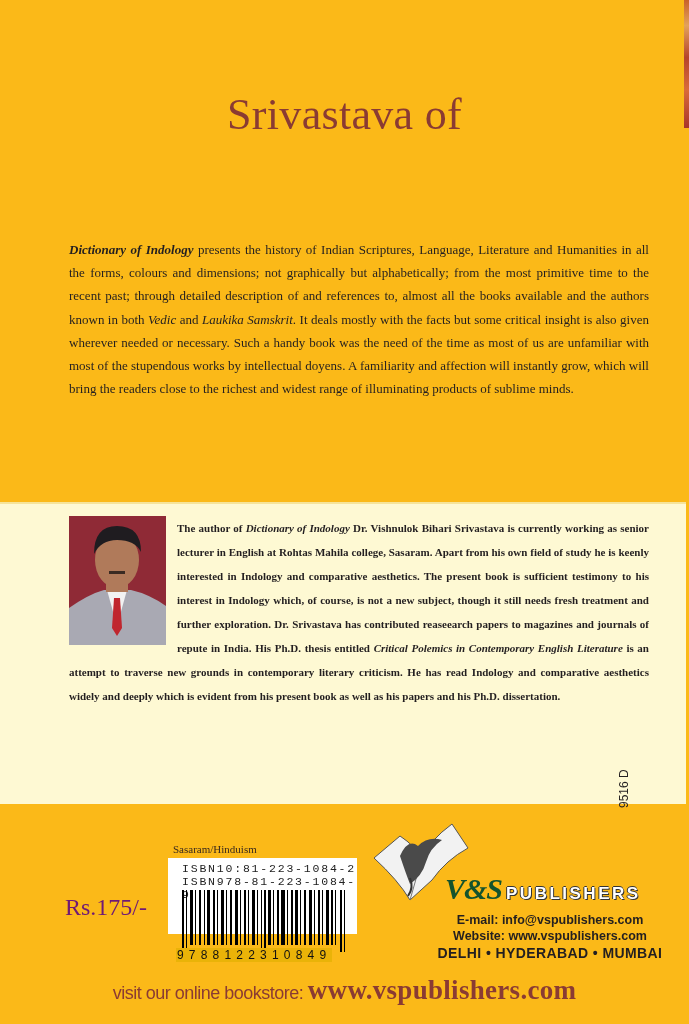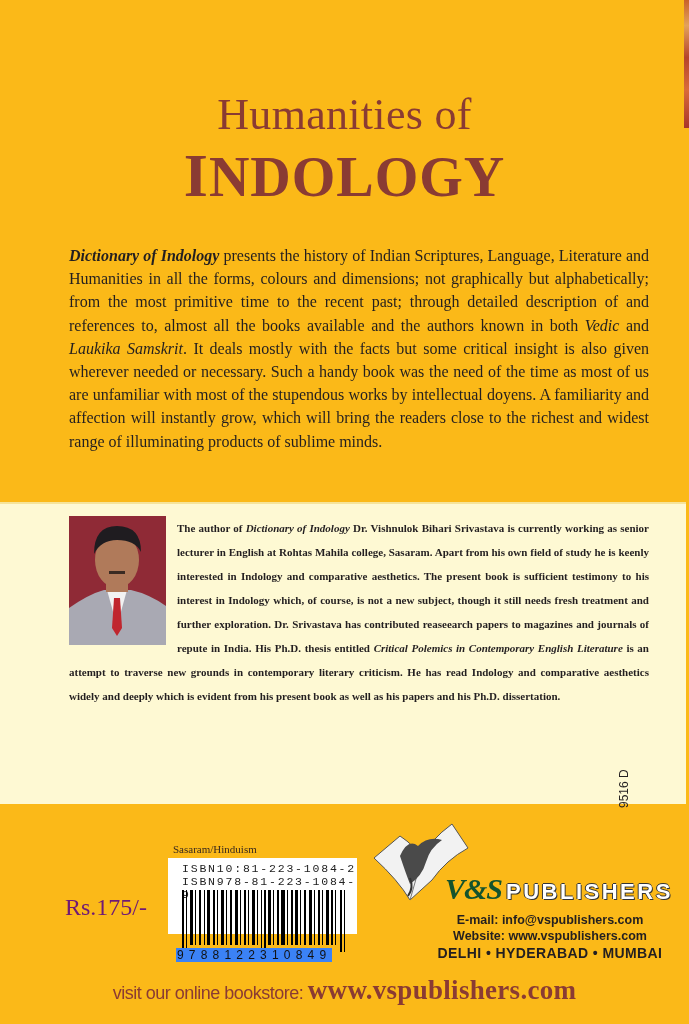--- a/index.html
+++ b/index.html
@@ -11,22 +11,22 @@
   }
   .spine-strip {
     position: absolute; left: 684px; top: 0; width: 5px; height: 128px;
     background: linear-gradient(180deg,#c8622a 0%,#e3a25a 20%,#b5442c 45%,#d96b3a 70%,#a8352a 100%);
   }
   .title-wrap { position: absolute; left: 0; top: 90px; width: 689px; text-align: center; color: #8a3b33; }
   .title-line1 { font-size: 44px; line-height: 50px; letter-spacing: 0.3px; }
   .title-line2 { font-size: 56px; line-height: 62px; font-weight: bold; letter-spacing: 1px; margin-top: 4px; }
   .title-line2 .big { font-size: 62px; }
   .blurb {
-    position: absolute; left: 69px; top: 244px; width: 580px;
-    font-size: 16px; line-height: 23.2px; text-align: justify;
+    position: absolute; left: 69px; top: 238px; width: 580px;
+    font-size: 13px; line-height: 23.2px; text-align: justify;
   }
   .blurb i { font-style: italic; }
   .author-box {
     position: absolute; left: 0; top: 502px; width: 686px; height: 300px;
     background: #fef9d3; border-top: 2px solid #f6e49a;
   }
   .author-photo {
     position: absolute; left: 69px; top: 516px; width: 97px; height: 129px;
     background: #8f2a36; overflow: hidden;
   }
@@ -37,44 +37,43 @@
   .author-text .float { float: left; width: 108px; height: 138px; }
   .price { position: absolute; left: 65px; top: 894px; font-size: 24px; color: #701a75; }
   .category { position: absolute; left: 173px; top: 843px; font-size: 11px; color: #3a2a1e; }
   .barcode {
     position: absolute; left: 168px; top: 858px; width: 189px; height: 76px;
     background: #ffffff;
   }
   .isbn { font-family: "Liberation Mono", monospace; font-size: 11.5px; letter-spacing: 1.8px; line-height: 13px; padding-left: 14px; color: #222; }
   .isbn.first { padding-top: 4px; }
   .bars { position: absolute; left: 14px; top: 32px; width: 165px; height: 62px; }
-  .barnum { position: absolute; left: 8px; top: 90px; font-family: "Liberation Sans", sans-serif; font-size: 12px; letter-spacing: 5.2px; color: #111; background: #3b82f6; padding: 0 1px; }
+  .barnum { position: absolute; left: 8px; top: 90px; font-family: "Liberation Sans", sans-serif; font-size: 12px; letter-spacing: 5.2px; color: #111; background: #eab308; padding: 0 1px; }
   .logo-book { position: absolute; left: 370px; top: 818px; width: 100px; height: 85px; }
   .logo-text { position: absolute; left: 445px; top: 872px; white-space: nowrap; }
   .logo-vs { font-family: "Liberation Serif", serif; font-style: italic; font-size: 30px; color: #14532d; font-weight: bold; letter-spacing: -1px; }
-  .logo-pub { font-family: "Liberation Sans", sans-serif; font-weight: bold; font-size: 22px; color: #fff; letter-spacing: 2.5px; text-shadow: 1px 1px 0 #333, -1px 0 0 #333, 0 -1px 0 #333; }
+  .logo-pub { font-family: "Liberation Sans", sans-serif; font-weight: bold; font-size: 17px; color: #fff; letter-spacing: 2.5px; text-shadow: 1px 1px 0 #333, -1px 0 0 #333, 0 -1px 0 #333; }
   .contact { position: absolute; left: 400px; top: 912px; width: 300px; text-align: center; font-family: "Liberation Sans", sans-serif; font-weight: bold; color: #231f20; }
   .contact .e { font-size: 12.5px; line-height: 16px; }
   .contact .cities { font-size: 14px; line-height: 18px; letter-spacing: 0.4px; }
   .code-vert {
     position: absolute; left: 617px; top: 808px; font-family: "Liberation Sans", sans-serif; font-size: 12px;
     color: #231f20; transform: rotate(-90deg); transform-origin: left top; white-space: nowrap;
   }
   .footer { position: absolute; left: 0; top: 975px; width: 689px; text-align: center; color: #8a3b33; white-space: nowrap; }
   .footer .lbl { font-family: "Liberation Sans", sans-serif; font-size: 18px; letter-spacing: -0.5px; }
   .footer .url { font-family: "Liberation Serif", serif; font-size: 27px; font-weight: bold; letter-spacing: 0.3px; }
 </style>
 </head>
 <body>
 
 <div class="spine-strip"></div>
 
 <div class="title-wrap">
-  <div class="title-line1">Humanities of</div>
-  <div class="title-line2"><span class="big">I</span><span>NDOLOGY</span></div>
+  <div class="title-line1">Srivastava of</div>
 </div>
 
 <div class="blurb">
   <b><i>Dictionary of Indology</i></b><span> presents the history of Indian Scriptures, Language, Literature and Humanities in all the forms, colours and dimensions; not graphically but alphabetically; from the most primitive time to the recent past; through detailed description of and references to, almost all the books available and the authors known in both </span><i>Vedic</i><span> and </span><i>Laukika Samskrit</i><span>. It deals mostly with the facts but some critical insight is also given wherever needed or necessary. Such a handy book was the need of the time as most of us are unfamiliar with most of the stupendous works by intellectual doyens. A familiarity and affection will instantly grow, which will bring the readers close to the richest and widest range of illuminating products of sublime minds.</span>
 </div>
 
 <div class="author-box"></div>
 
 <div class="author-photo">
   <svg width="97" height="129" viewBox="0 0 97 129">

